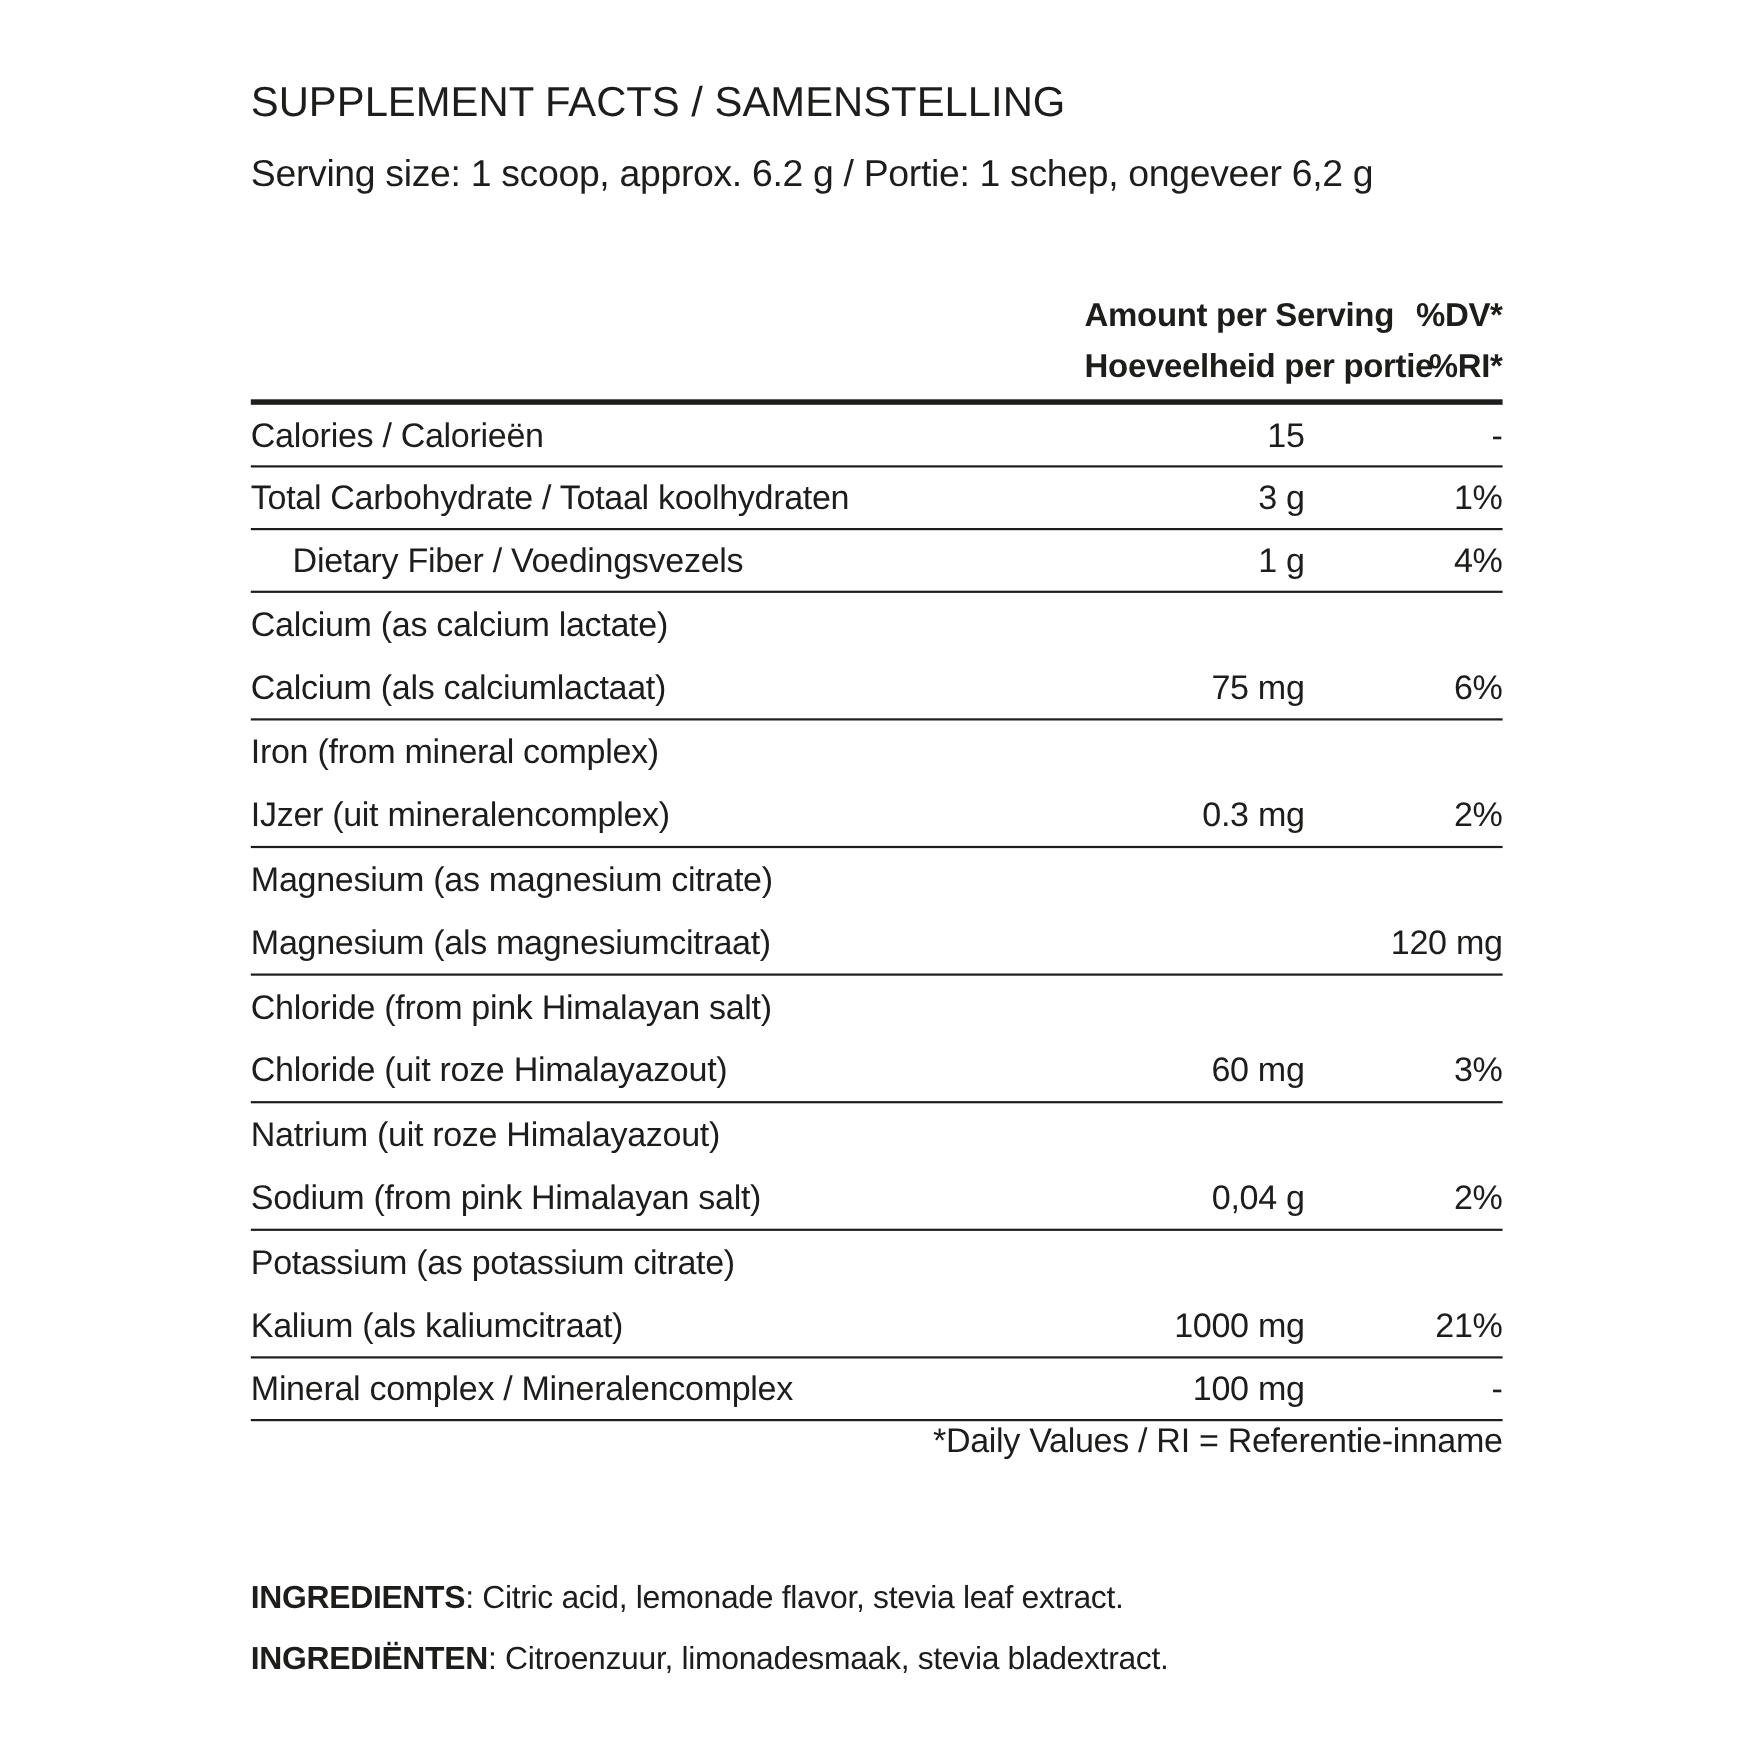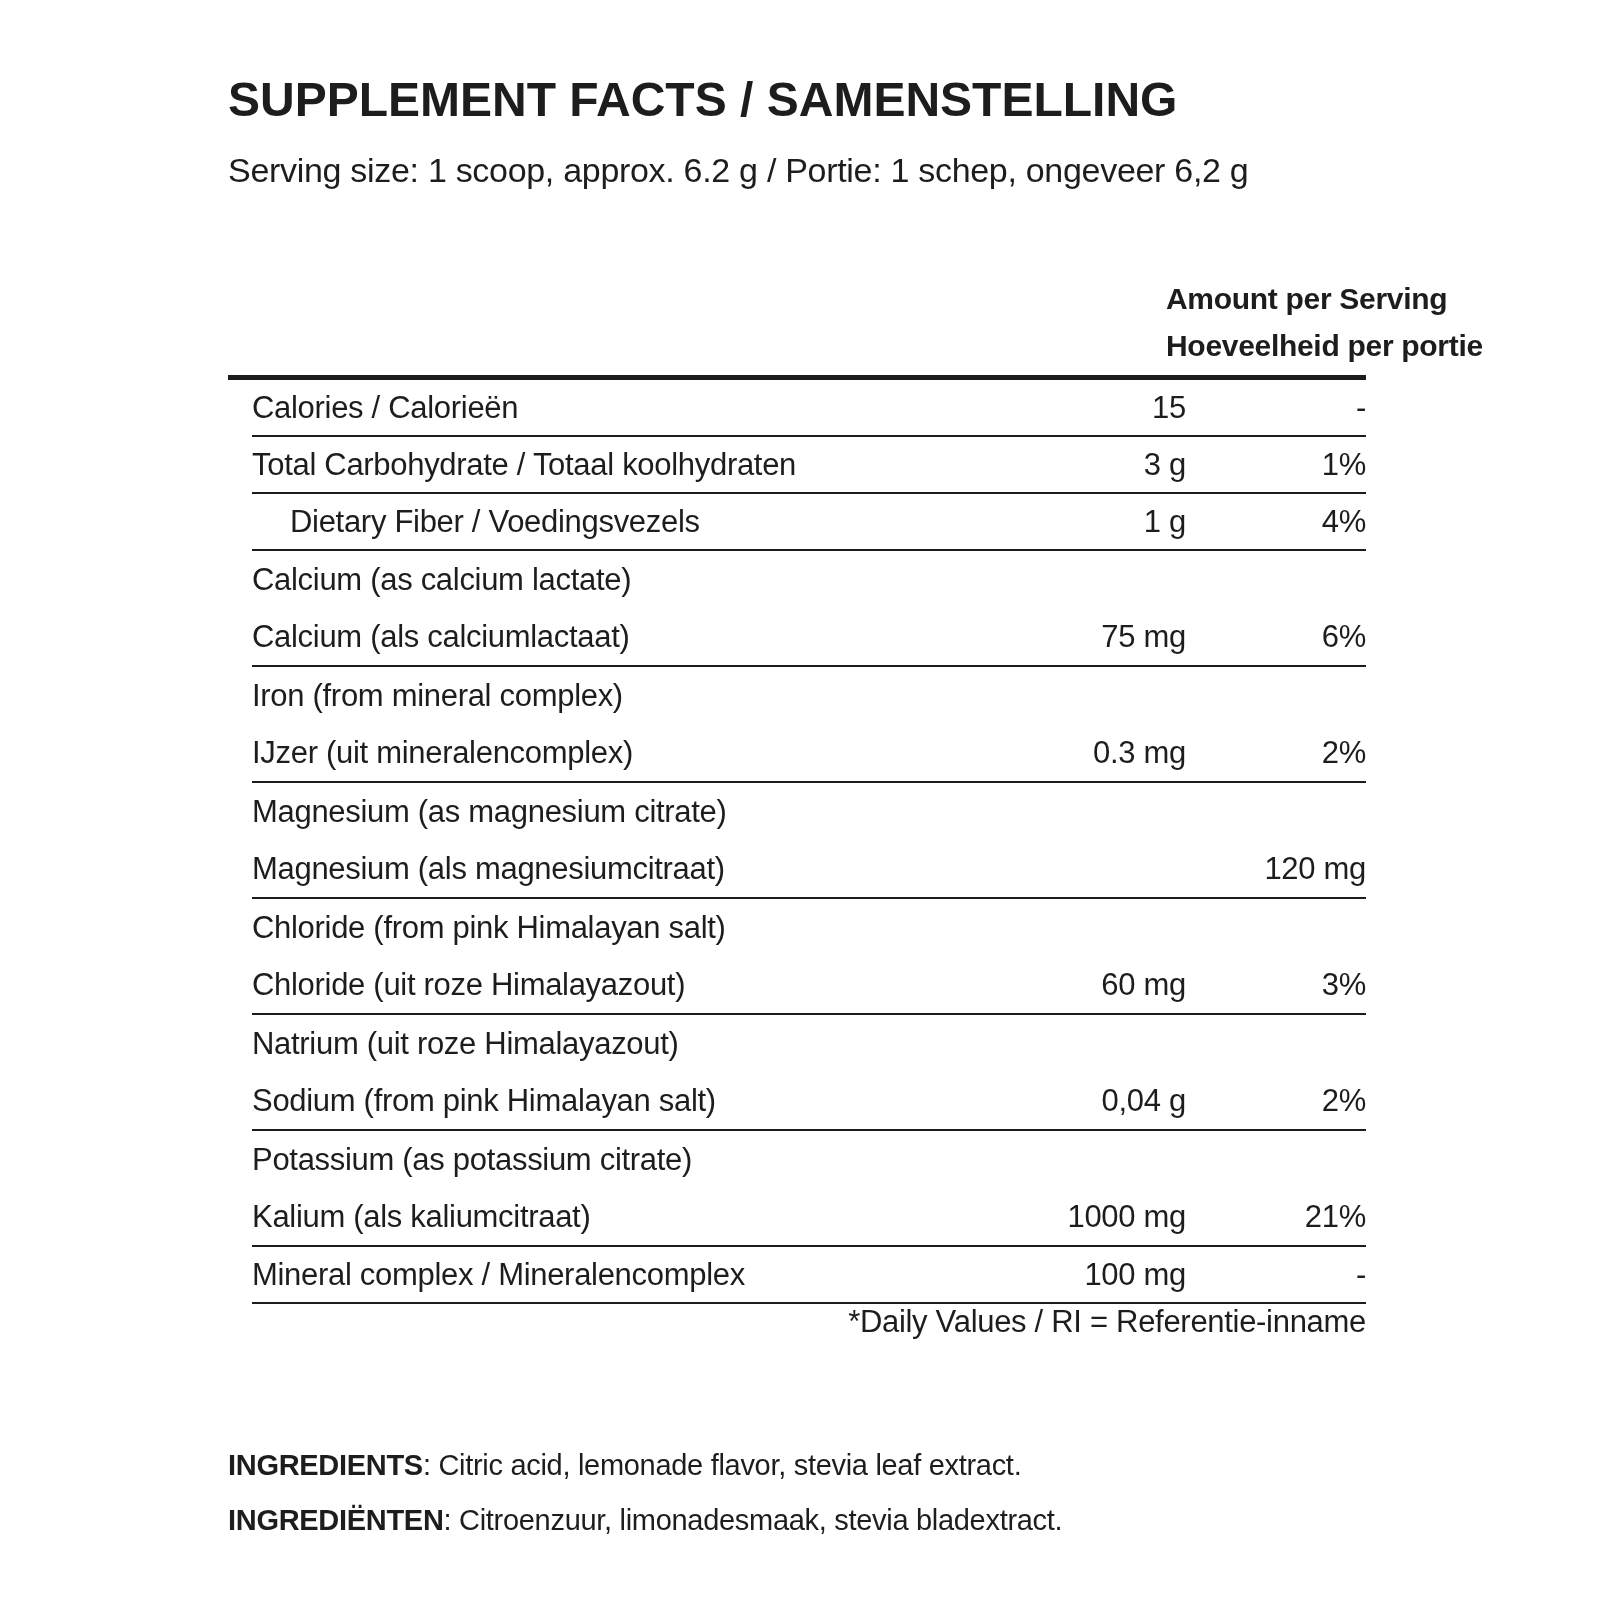--- a/index.html
+++ b/index.html
@@ -10,22 +10,22 @@
     color: #1d1d1b;
     overflow: hidden;
   }
   .content {
     position: absolute;
     left: 228px; top: 72px;
     width: 1138px;
     letter-spacing: -0.3px;
   }
   .title {
-    font-size: 48px;
-    font-weight: 700;
+    font-size: 38px;
+    font-weight: 400;
     letter-spacing: 0px;
   }
   .serving {
     font-size: 34px;
     margin-top: 24px;
     font-weight: 400;
   }
   
   .thead {
     display: flex;
@@ -39,21 +39,20 @@
     font-size: 30px;
     font-weight: 700;
     line-height: 47px;
     text-align: right;
   }
   
   .t-row {
     display: flex;
     align-items: flex-end;
     border-bottom: 2px solid #1d1d1b;
-    margin-left: 24px;
   }
   .cell-label { flex: 1; min-width: 0; }
   .cell-amount { width: 200px; text-align: right; white-space: nowrap; }
   .cell-dv    { width: 180px; text-align: right; white-space: nowrap; }
   .lbl-line, .cell-amount, .cell-dv { font-size: 31px; font-weight: 400; }
   .t-row.single .lbl-line,
   .t-row.single .cell-amount,
   .t-row.single .cell-dv { line-height: 55px; }
   .t-row.double .lbl-line,
   .t-row.double .cell-amount,
@@ -78,20 +77,24 @@
 
   <div class="title">SUPPLEMENT FACTS / SAMENSTELLING</div>
 
   <div class="serving">Serving size: 1 scoop, approx. 6.2 g / Portie: 1 schep, ongeveer 6,2 g</div>
 
   <div class="thead">
     <div class="cell-label"></div>
     <div class="cell-amount">
       <div class="hdr-line">Amount per Serving</div>
       <div class="hdr-line">Hoeveelheid per portie</div>
+    </div>
+    <div class="cell-dv">
+      <div class="hdr-line">%DV*</div>
+      <div class="hdr-line">%RI*</div>
     </div>
   </div>
 
   <div id="rows">
       <div class="t-row single">
     <div class="cell-label">
       <div class="lbl-line line1">Calories / Calorieën</div>
 
     </div>
     <div class="cell-amount">15</div>

